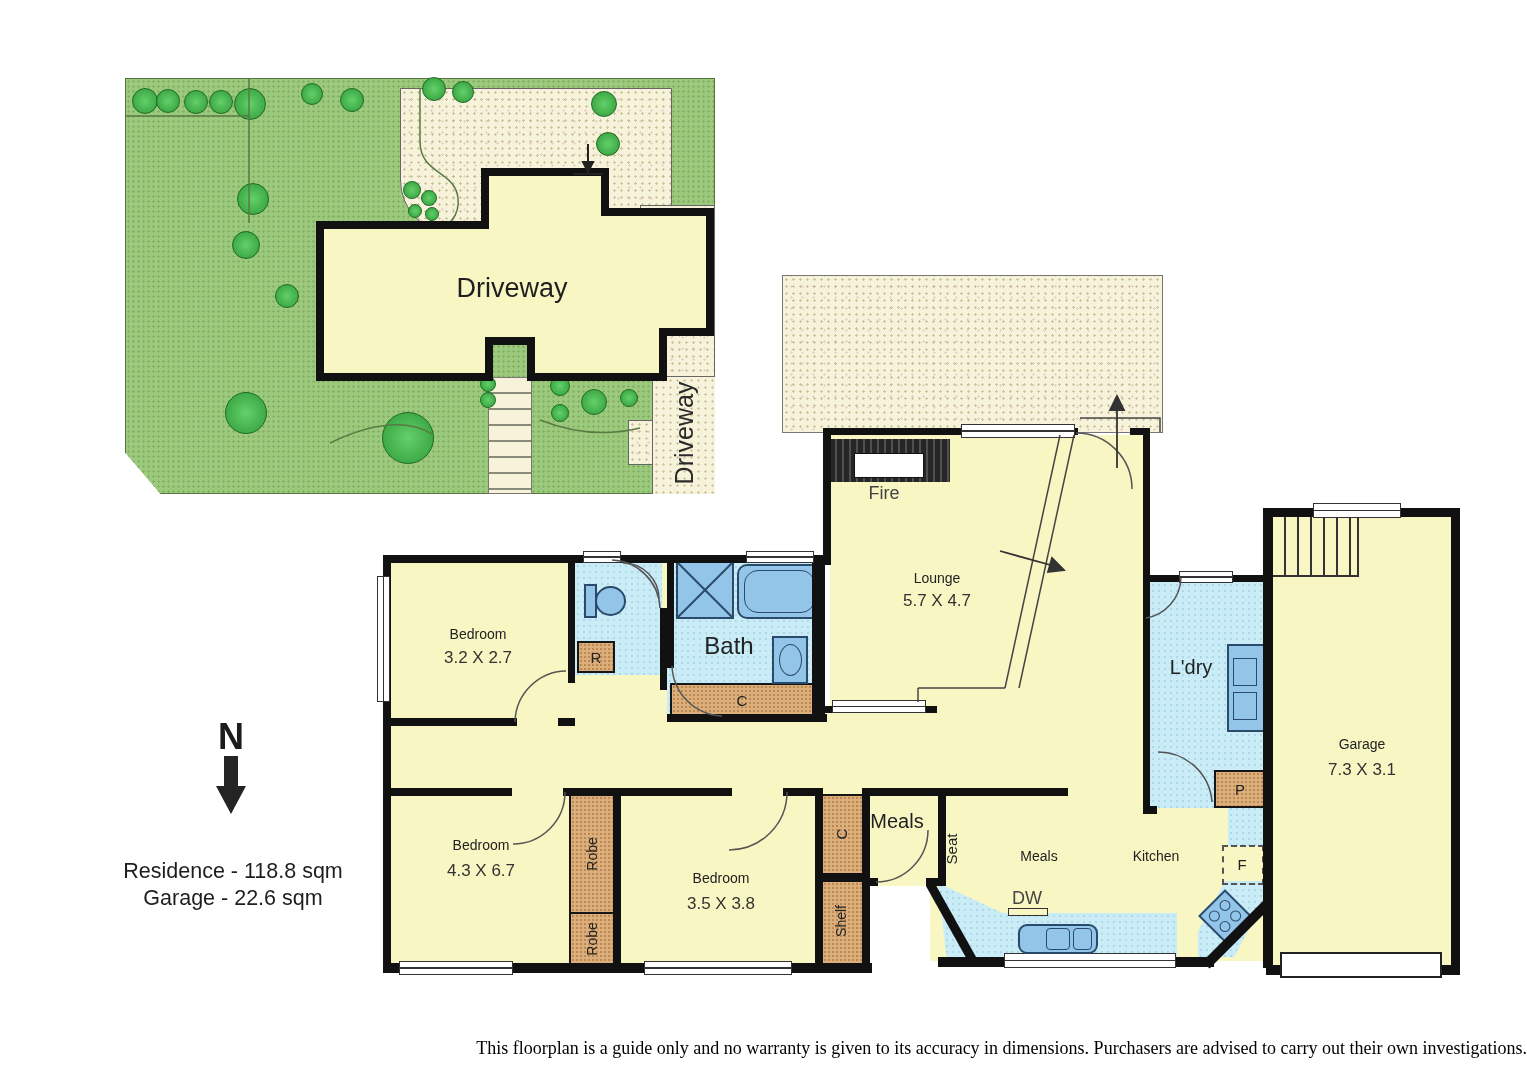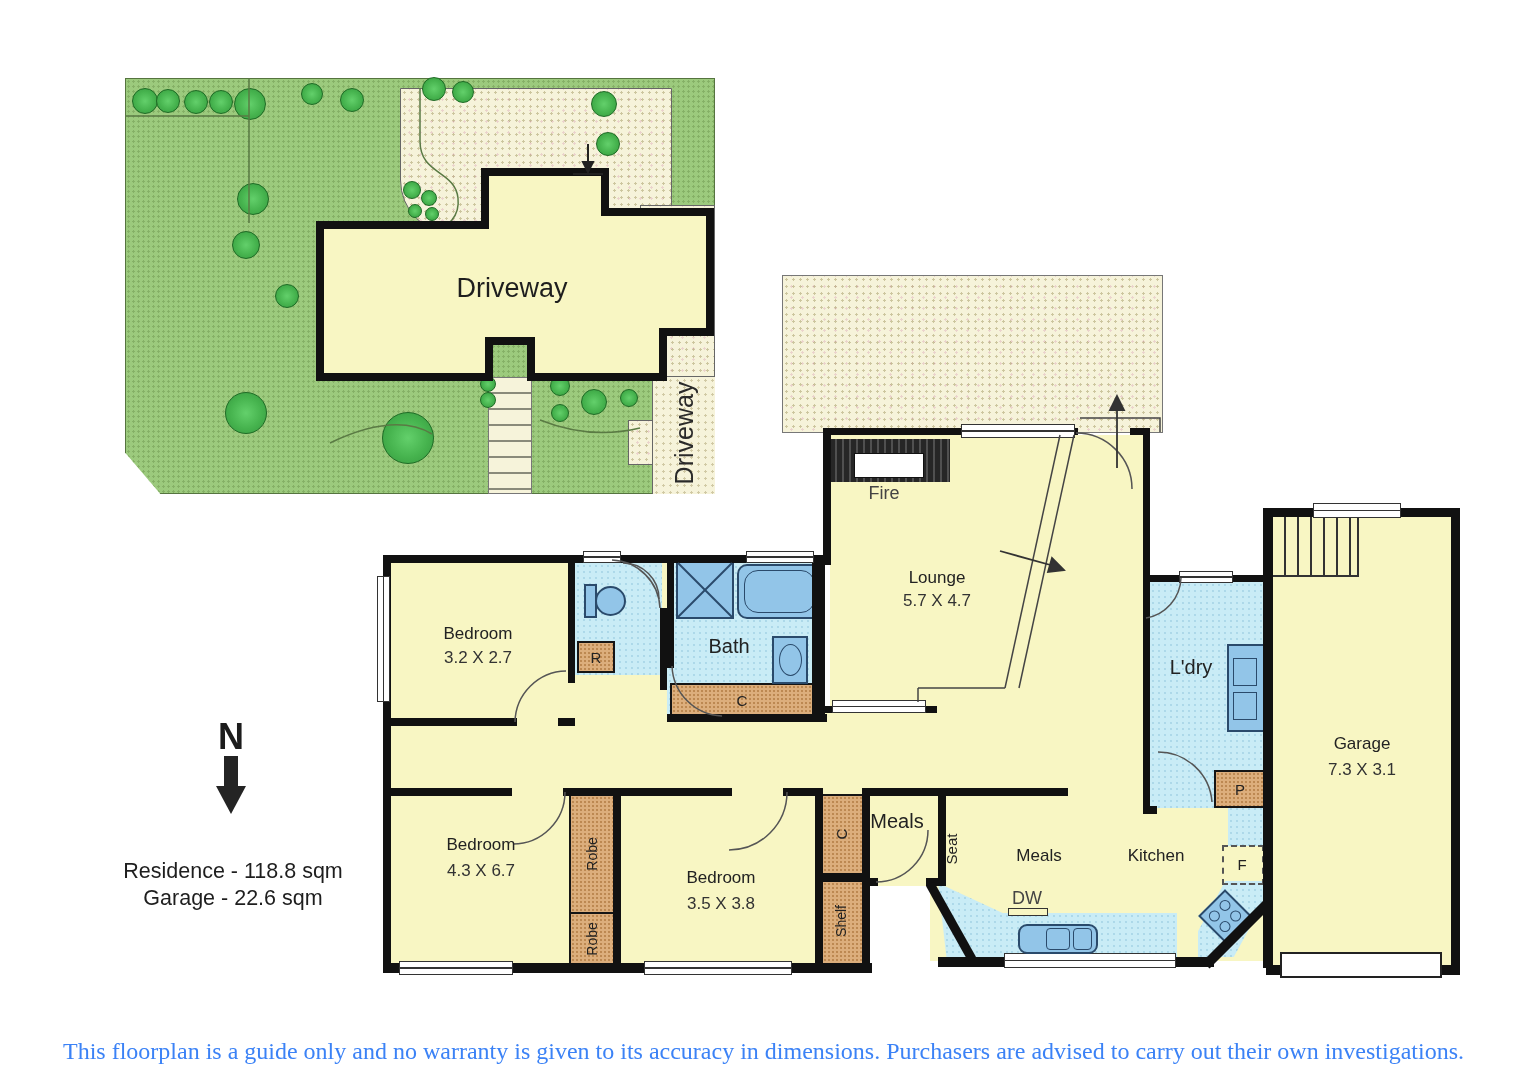--- a/index.html
+++ b/index.html
@@ -11,21 +11,21 @@
           font-family:"Liberation Sans",sans-serif}
   .abs{position:absolute}
   .wall{position:absolute;background:var(--wall)}
   .floor{position:absolute;background:var(--floor)}
   .wet{position:absolute;background:var(--wet);background-image:radial-gradient(rgba(120,180,210,.35) 1px,transparent 1.3px);background-size:6px 6px}
   .tan{position:absolute;background:var(--joinery);background-image:radial-gradient(rgba(150,90,30,.45) 1px,transparent 1.2px);background-size:4px 4px;border:2px solid #151515;box-sizing:border-box}
   .fix{position:absolute;background:var(--fixture);border:2px solid #2a4a6b;box-sizing:border-box}
   .win-h{position:absolute;border:1px solid #333;box-sizing:border-box;background:linear-gradient(to bottom,#fff 0 44%,#333 44% 56%,#fff 56% 100%)}
   .win-v{position:absolute;border:1px solid #333;box-sizing:border-box;background:linear-gradient(to right,#fff 0 44%,#333 44% 56%,#fff 56% 100%)}
   .gdoor{position:absolute;background:#fff;border:2px solid #222;box-sizing:border-box}
-  .lbl{position:absolute;transform:translate(-50%,-50%);font-size:17px;color:#222;white-space:nowrap;z-index:40}
+  .lbl{position:absolute;transform:translate(-50%,-50%);font-size:14px;color:#222;white-space:nowrap;z-index:40}
   .dims{font-size:17px;color:#333}
   .sm{font-size:15px}
   .xs{font-size:18px}
   .rot{transform:translate(-50%,-50%) rotate(-90deg)}
   .tree{position:absolute;border-radius:50%;background:radial-gradient(circle,#63d06b 0%,#46b34e 55%,#35973e 100%);border:1px solid #1d6b24;box-sizing:border-box}
   .paved{position:absolute;background-color:var(--paving);
          background-image:radial-gradient(rgba(170,160,110,.55) 1px,transparent 1.3px),radial-gradient(rgba(205,130,170,.28) 1px,transparent 1.3px);
          background-size:7px 7px,11px 11px;background-position:0 0,3px 5px}
   #lawn{position:absolute;left:125px;top:78px;width:590px;height:416px;background-color:var(--lawn);
         background-image:radial-gradient(rgba(110,150,80,.5) 1px,transparent 1.3px);background-size:5px 5px;
@@ -39,22 +39,22 @@
           background-image:repeating-linear-gradient(90deg,transparent 0 11px,#333 11px 13px)}
   #fireplace{position:absolute;left:828px;top:439px;width:122px;height:43px;background:#262626;
              background-image:repeating-linear-gradient(90deg,rgba(90,90,90,.8) 0 2px,transparent 2px 7px)}
   #firebox{position:absolute;left:854px;top:453px;width:70px;height:25px;background:#fff;border:1px solid #111;box-sizing:border-box}
   #overlay{position:absolute;left:0;top:0;z-index:30;pointer-events:none}
   #notch{position:absolute;left:870px;top:886px;width:60px;height:77px;background:#fff;z-index:20}
   .clip-bench-l{clip-path:polygon(0 0,100% 44%,100% 100%,12% 100%)}
   .clip-bench-c{clip-path:polygon(42% 0,100% 0,100% 30%,55% 100%,0 100%,0 66%)}
   #stove{position:absolute;left:1206px;top:897px;width:38px;height:38px;background:var(--fixture);border:2px solid #2a4a6b;box-sizing:border-box;transform:rotate(45deg);z-index:22}
   #stove span{position:absolute;width:11px;height:11px;border:1.5px solid #2a4a6b;border-radius:50%;box-sizing:border-box}
-  #disclaimer{position:absolute;left:0;top:1038px;width:100%;text-align:center;
-              font-family:"Liberation Serif",serif;font-size:24px;color:#3b82f6}
+  #disclaimer{position:absolute;left:0;top:1038px;width:100%;text-align:right;
+              font-family:"Liberation Serif",serif;font-size:18px;color:#000000}
   #north-n{position:absolute;left:231px;top:737px;transform:translate(-50%,-50%);font-weight:bold;font-size:36px;color:#1c1c1c}
   #site-res-lbl{font-size:27px;color:#1e1e1e}
   #drive-lbl{font-size:25px;color:#2a2a2a}
   .areas{position:absolute;transform:translate(-50%,-50%);font-size:21.5px;color:#1e1e1e;white-space:nowrap;z-index:40}
 </style>
 </head>
 <body>
 
 <div id="canvas">
 
@@ -266,21 +266,21 @@
   <div class="lbl" style="left:478px;top:634px">Bedroom</div>
   <div class="lbl dims" style="left:478px;top:658px">3.2 X 2.7</div>
   <div class="lbl" style="left:481px;top:845px">Bedroom</div>
   <div class="lbl dims" style="left:481px;top:871px">4.3 X 6.7</div>
   <div class="lbl" style="left:721px;top:878px">Bedroom</div>
   <div class="lbl dims" style="left:721px;top:904px">3.5 X 3.8</div>
   <div class="lbl" style="left:937px;top:578px">Lounge</div>
   <div class="lbl dims" style="left:937px;top:601px">5.7 X 4.7</div>
   <div class="lbl" style="left:1362px;top:744px">Garage</div>
   <div class="lbl dims" style="left:1362px;top:770px">7.3 X 3.1</div>
-  <div class="lbl" style="left:729px;top:646px;font-size:20px">Bath</div>
+  <div class="lbl" style="left:729px;top:646px;font-size:24px">Bath</div>
   <div class="lbl" style="left:1191px;top:667px;font-size:20px">L'dry</div>
   <div class="lbl" style="left:897px;top:821px;font-size:20px">Meals</div>
   <div class="lbl" style="left:1039px;top:856px">Meals</div>
   <div class="lbl" style="left:1156px;top:856px">Kitchen</div>
 
   <div class="lbl xs" style="left:884px;top:493px;color:#444">Fire</div>
   <div class="lbl sm" style="left:596px;top:657px">R</div>
   <div class="lbl sm" style="left:742px;top:700px">C</div>
   <div class="lbl sm rot" style="left:592px;top:854px;font-size:14px">Robe</div>
   <div class="lbl sm rot" style="left:592px;top:939px;font-size:14px">Robe</div>

